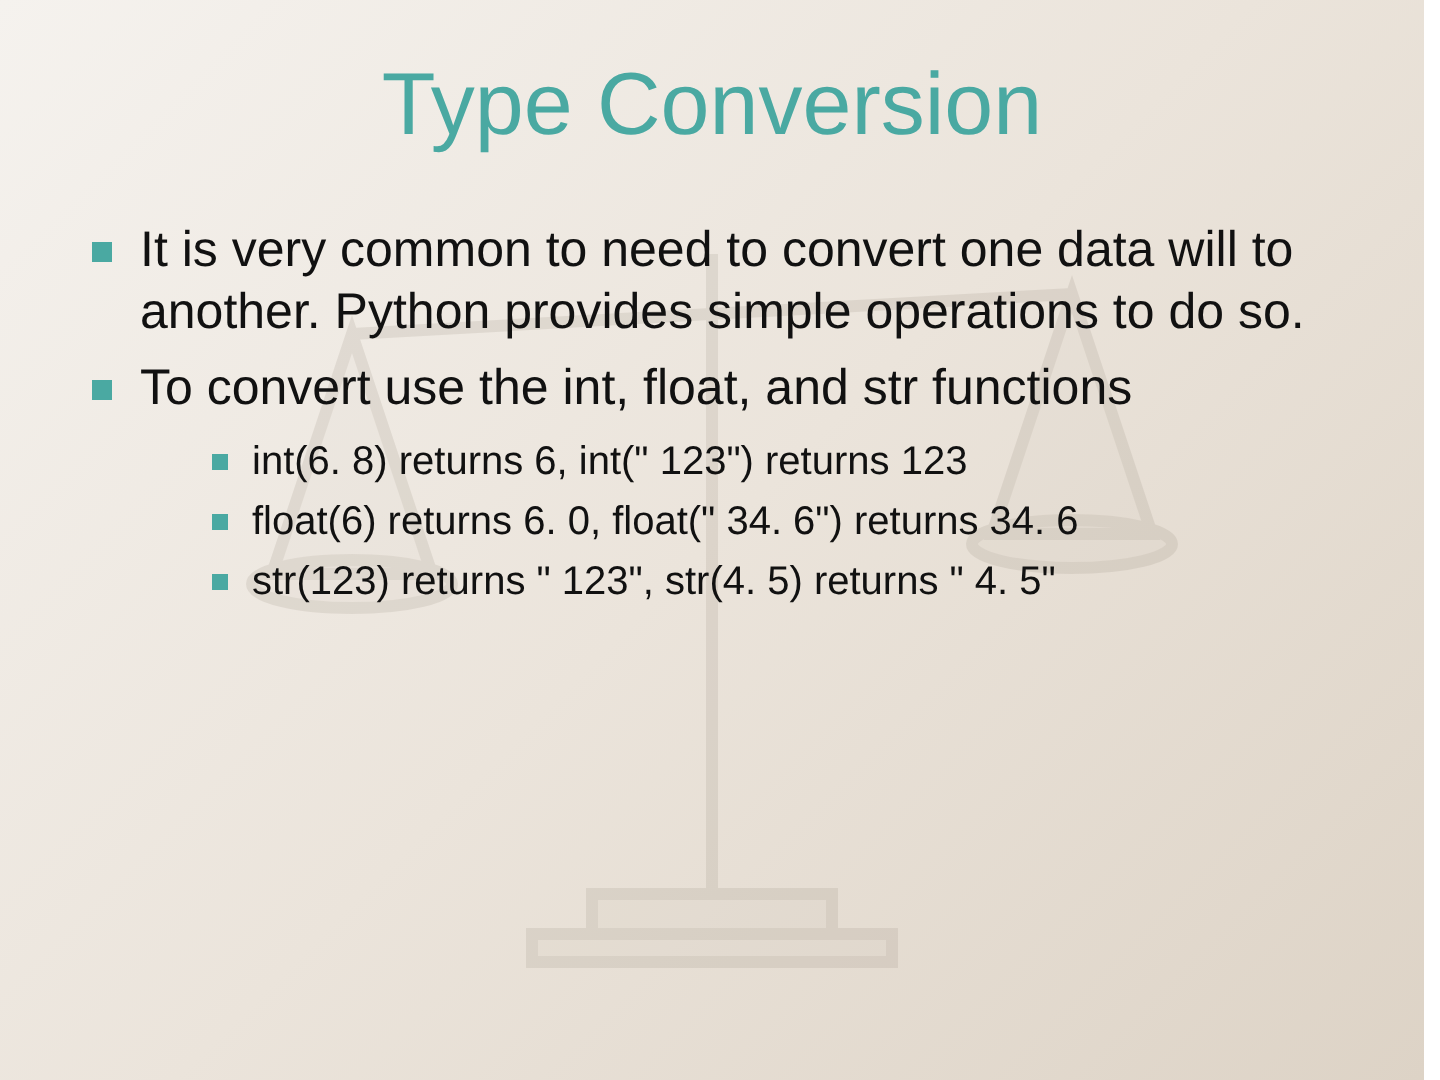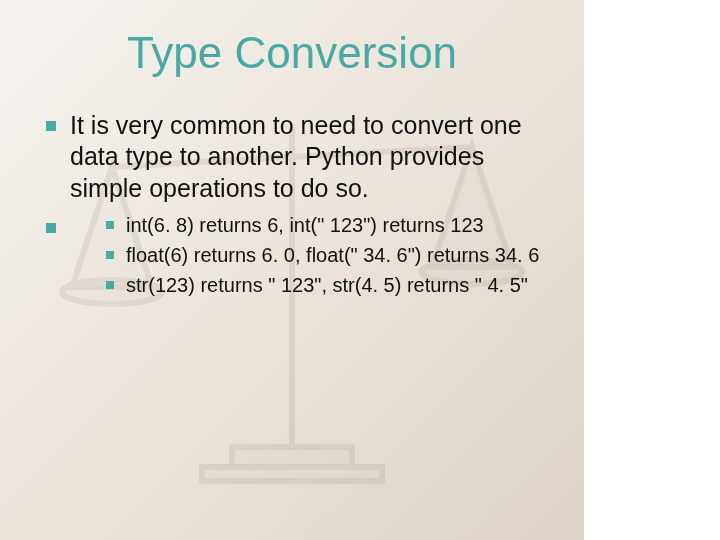--- a/index.html
+++ b/index.html
@@ -5,21 +5,21 @@
   html, body {
     margin: 0;
     padding: 0;
     width: 720px;
     height: 540px;
     font-family: Arial, Helvetica, sans-serif;
     overflow: hidden;
   }
   .slide {
     position: relative;
-    width: 584px;
+    width: 712px;
     height: 540px;
     background: linear-gradient(135deg, #f5f2ee 0%, #ebe4db 50%, #ddd3c6 100%);
     box-sizing: border-box;
   }
   
   .bg-scale {
     position: absolute;
     left: 50%;
     top: 55%;
     transform: translate(-50%, -50%);
@@ -111,23 +111,24 @@
         <rect x="170" y="380" width="180" height="14" fill="#8a7f70" fill-opacity="0.3"></rect>
       </g>
     </svg>
   </div>
 
   <div class="title">Type Conversion</div>
 
   <div class="content">
     <ul class="level1">
       <li>
-        <span>It is very common to need to convert one data type to another.  Python provides simple operations to do so.</span>
+        <span>It is very common to need to convert one data will to another.  Python provides simple operations to do so.</span>
       </li>
       <li>
+        <span>To convert use the int, float, and str functions</span>
         <ul class="level2">
           <li>
             <span>int(6. 8) returns 6, int(" 123") returns 123</span>
           </li>
           <li>
             <span>float(6) returns 6. 0, float(" 34. 6") returns 34. 6</span>
           </li>
           <li>
             <span>str(123) returns " 123", str(4. 5) returns " 4. 5"</span>
           </li>

